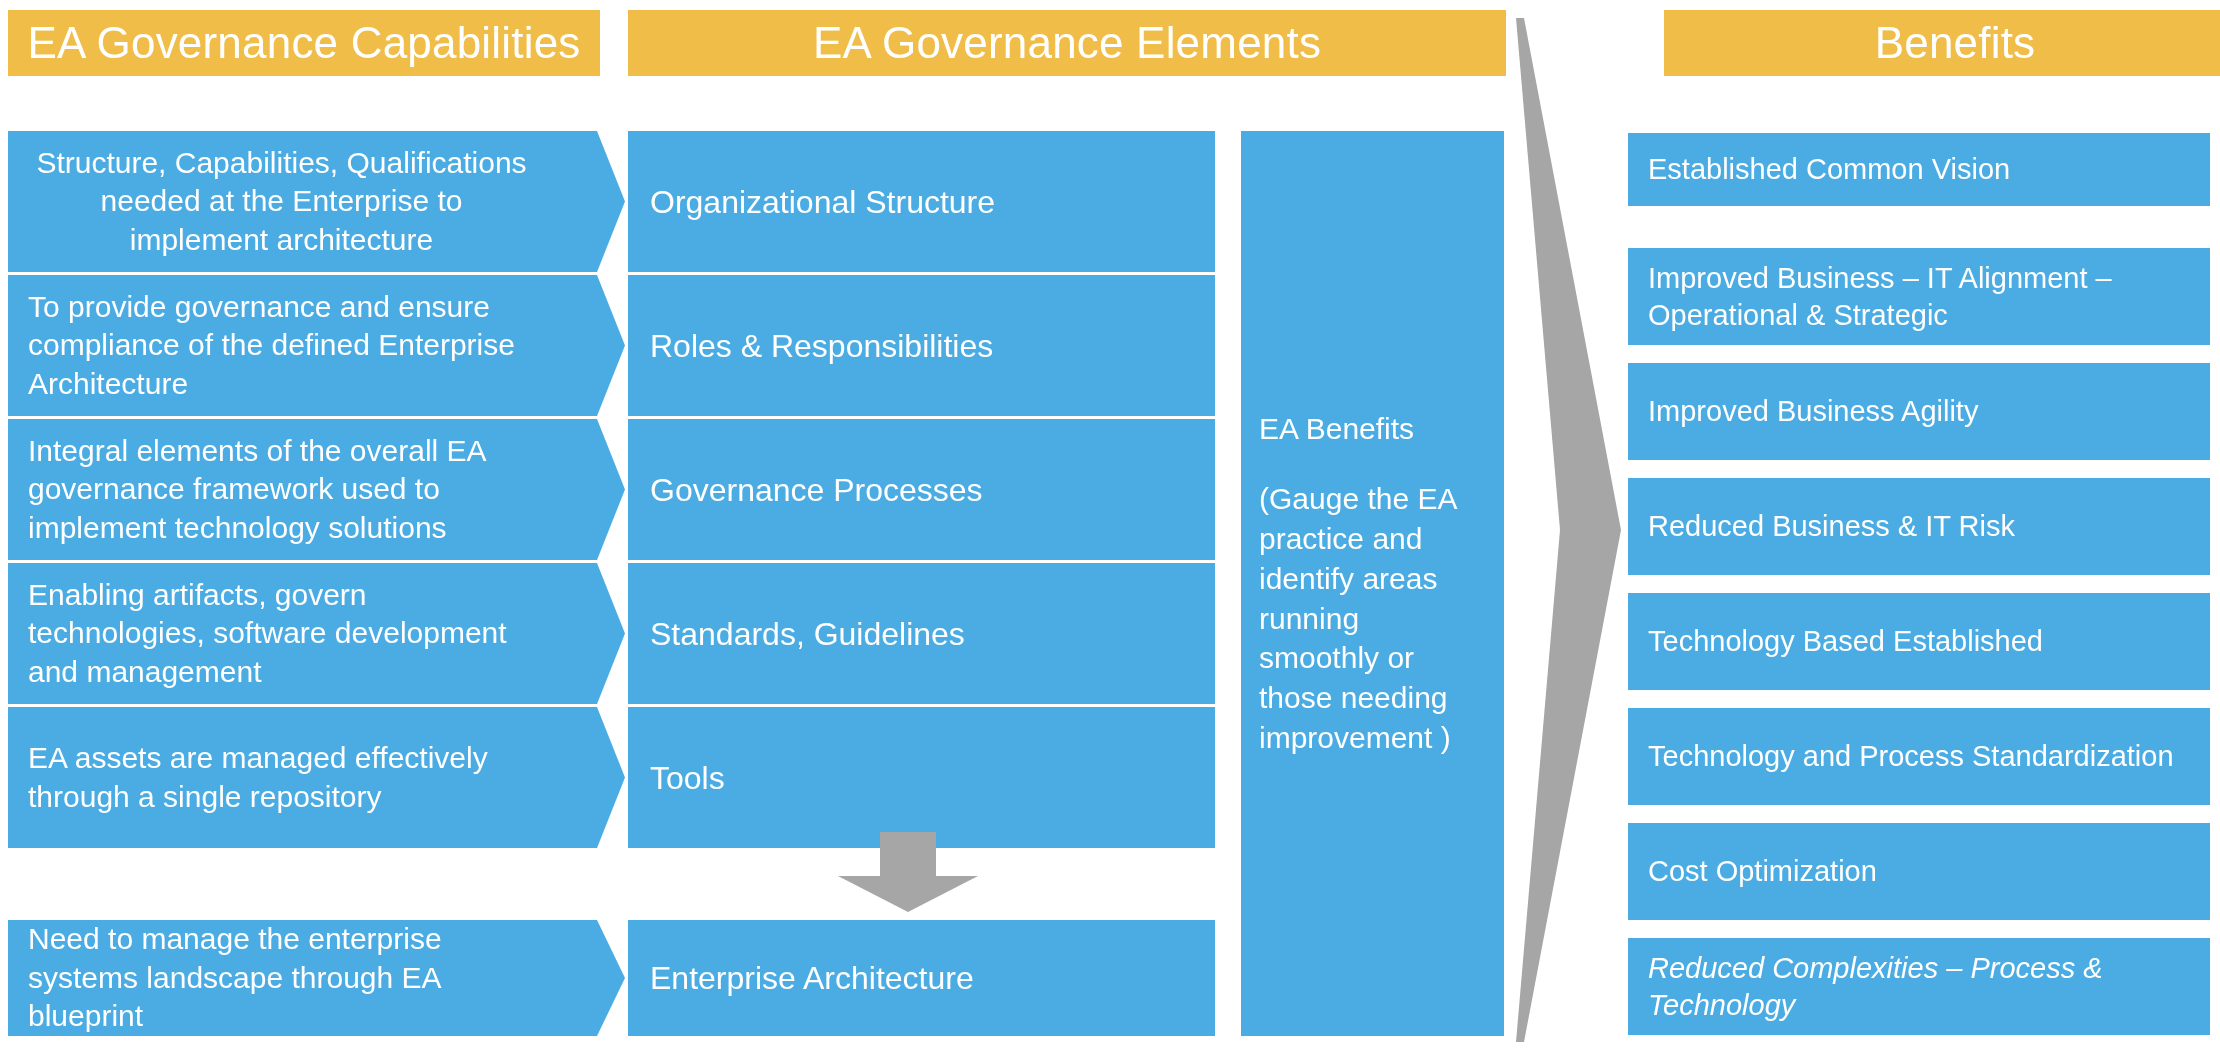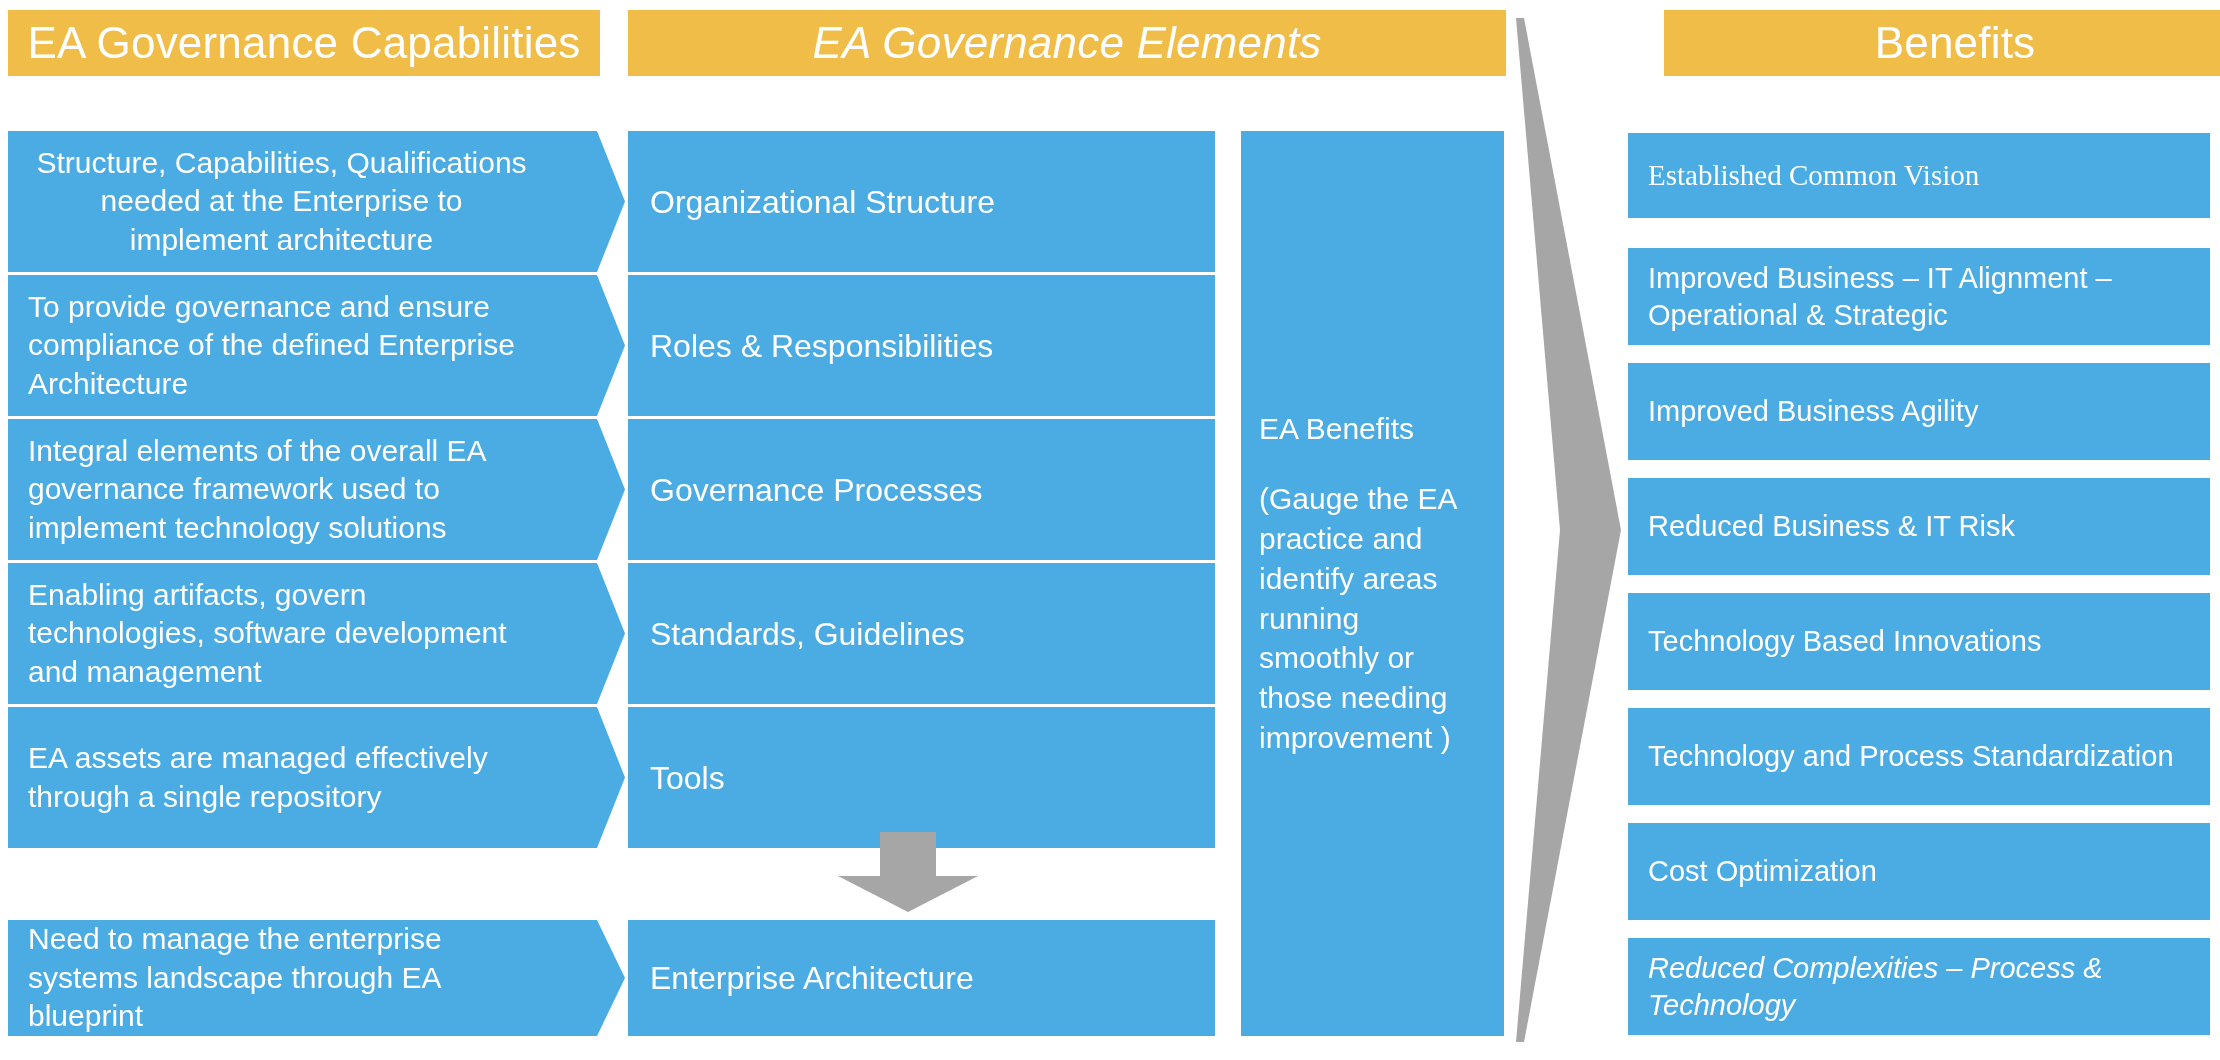--- a/index.html
+++ b/index.html
@@ -28,21 +28,21 @@
     display: flex;
     align-items: center;
     justify-content: center;
     font-size: 44px;
     font-weight: 400;
     letter-spacing: 0.2px;
     line-height: 1.1;
     box-sizing: border-box;
   }
   #hdr-cap   { left: 8px;    top: 10px; width: 592px;  height: 66px; }
-  #hdr-elem  { left: 628px;  top: 10px; width: 878px;  height: 66px; font-style: italic; }
+  #hdr-elem  { left: 628px;  top: 10px; width: 878px;  height: 66px; }
   #hdr-ben   { left: 1628px; top: 10px; width: 582px;  height: 66px; margin-left: 36px; }
 
   
   .chevron {
     position: absolute;
     left: 8px;
     width: 617px;
     background: #4BACE4;
     color: #ffffff;
     box-sizing: border-box;
@@ -153,22 +153,22 @@
   <div id="metrics-box">
     <div class="m-title">EA Benefits</div>
     <div class="m-spacer"></div>
     <div class="m-desc">(Gauge the EA practice and identify areas running smoothly or those needing improvement )</div>
   </div>
 
   <svg id="big-arrow" viewBox="0 0 105 1024" preserveAspectRatio="none">
     <polygon points="8,0 105,512 8,1024 0,1024 44,512 0,0" fill="#A6A6A6"></polygon>
   </svg>
 
-  <div class="benefit-box" style="top:133px; height:85px;font-family:Liberation Serif, serif;">Established Common Vision</div>
+  <div class="benefit-box" style="top:133px; height:73px;">Established Common Vision</div>
   <div class="benefit-box" style="top:363px; height:97px;">Improved Business Agility</div>
   <div class="benefit-box" style="top:248px; height:97px;">Improved Business – IT Alignment – Operational &amp; Strategic</div>
   <div class="benefit-box" style="top:478px; height:97px;">Reduced Business &amp; IT Risk</div>
-  <div class="benefit-box" style="top:593px; height:97px;">Technology Based Innovations</div>
+  <div class="benefit-box" style="top:593px; height:97px;">Technology Based Established</div>
   <div class="benefit-box" style="top:708px; height:97px;">Technology and Process Standardization</div>
   <div class="benefit-box" style="top:823px; height:97px;">Cost Optimization</div>
   <div class="benefit-box" style="top:938px; height:97px;font-style:italic;">Reduced Complexities – Process &amp; Technology</div>
 
 </div>
 
 </body></html>

